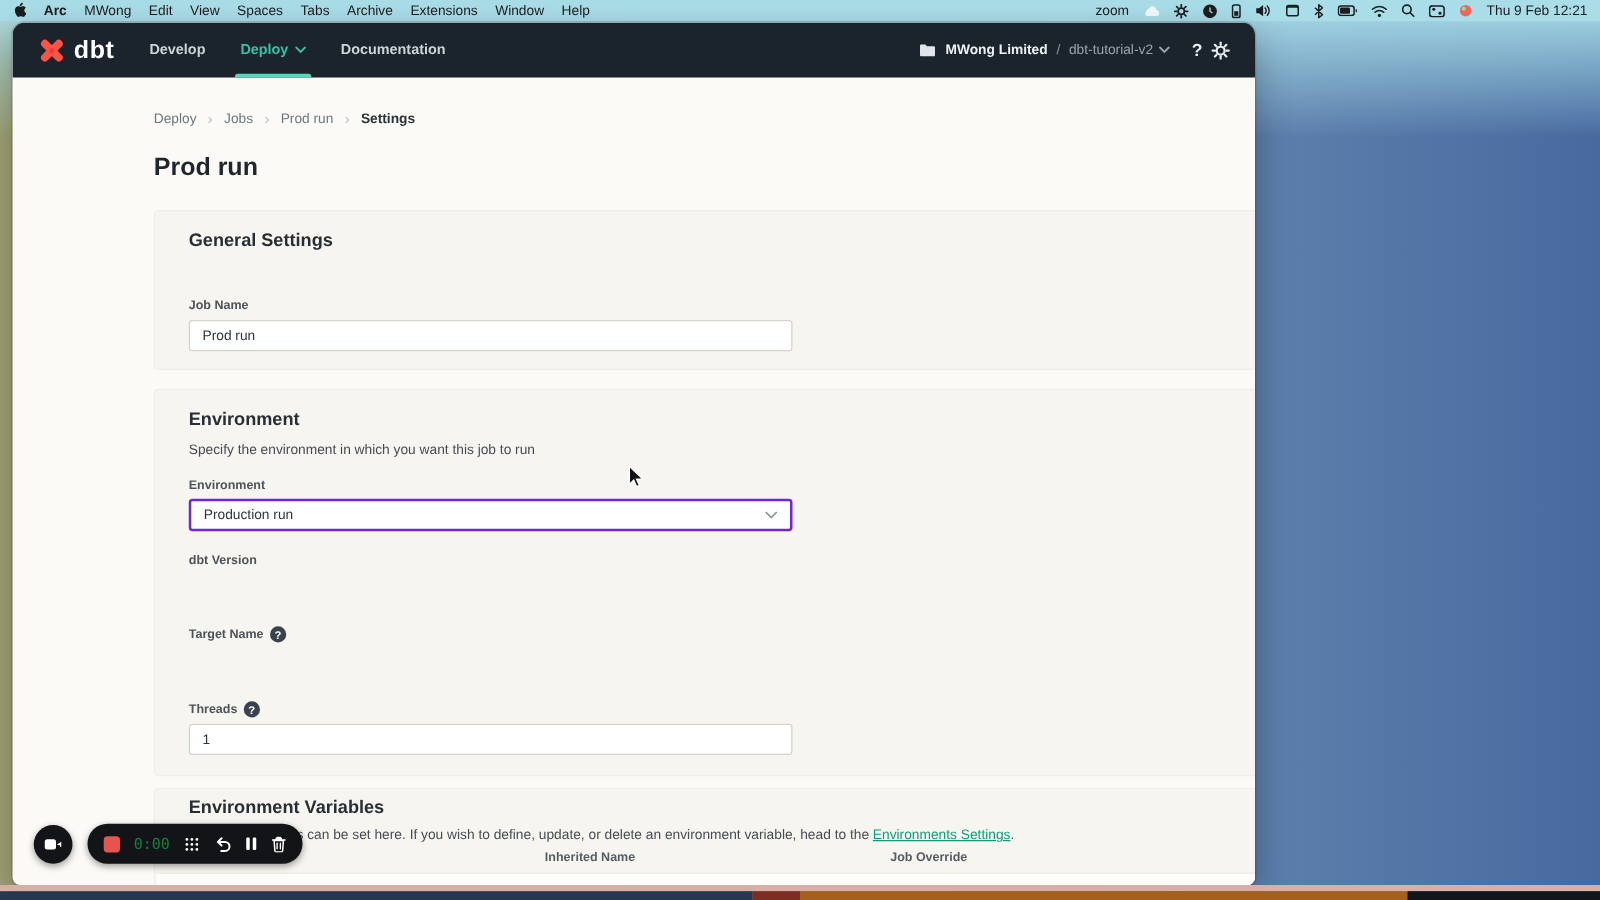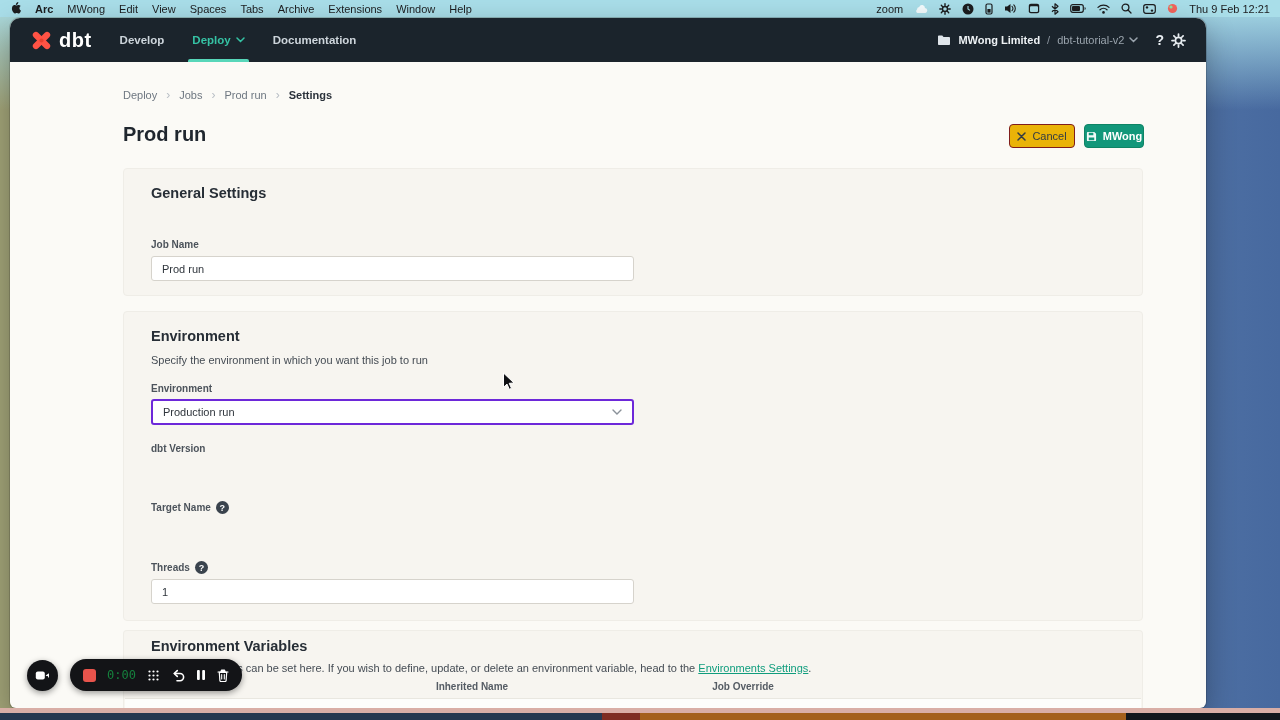--- a/index.html
+++ b/index.html
@@ -19,21 +19,21 @@
     padding:0 10px; font-size:11px; color:#1c1d1f; gap:14px;
   }
   .menubar .mi{white-space:nowrap;}
   .menubar .app-name{font-weight:bold;}
   .mb-right{margin-left:auto; display:flex; align-items:center; gap:11px;}
   .mb-icon{display:inline-flex; align-items:center;}
   .mb-clock{white-space:nowrap;}
 
   
   .window{
-    position:absolute; left:10px; top:18px; width:1196px; height:690px;
+    position:absolute; left:10px; top:18px; width:994px; height:690px;
     background:#fbfaf6; border-radius:10px 10px 6px 6px; overflow:hidden;
     box-shadow:0 10px 30px rgba(0,0,0,.3), 0 0 0 1px rgba(0,0,0,.15);
   }
 
   
   .app-header{
     position:absolute; top:0; left:0; right:0; height:44px;
     background:#1b242c; display:flex; align-items:center; padding:0 20px;
   }
   .logo-wrap{display:flex; align-items:center; gap:6px;}

